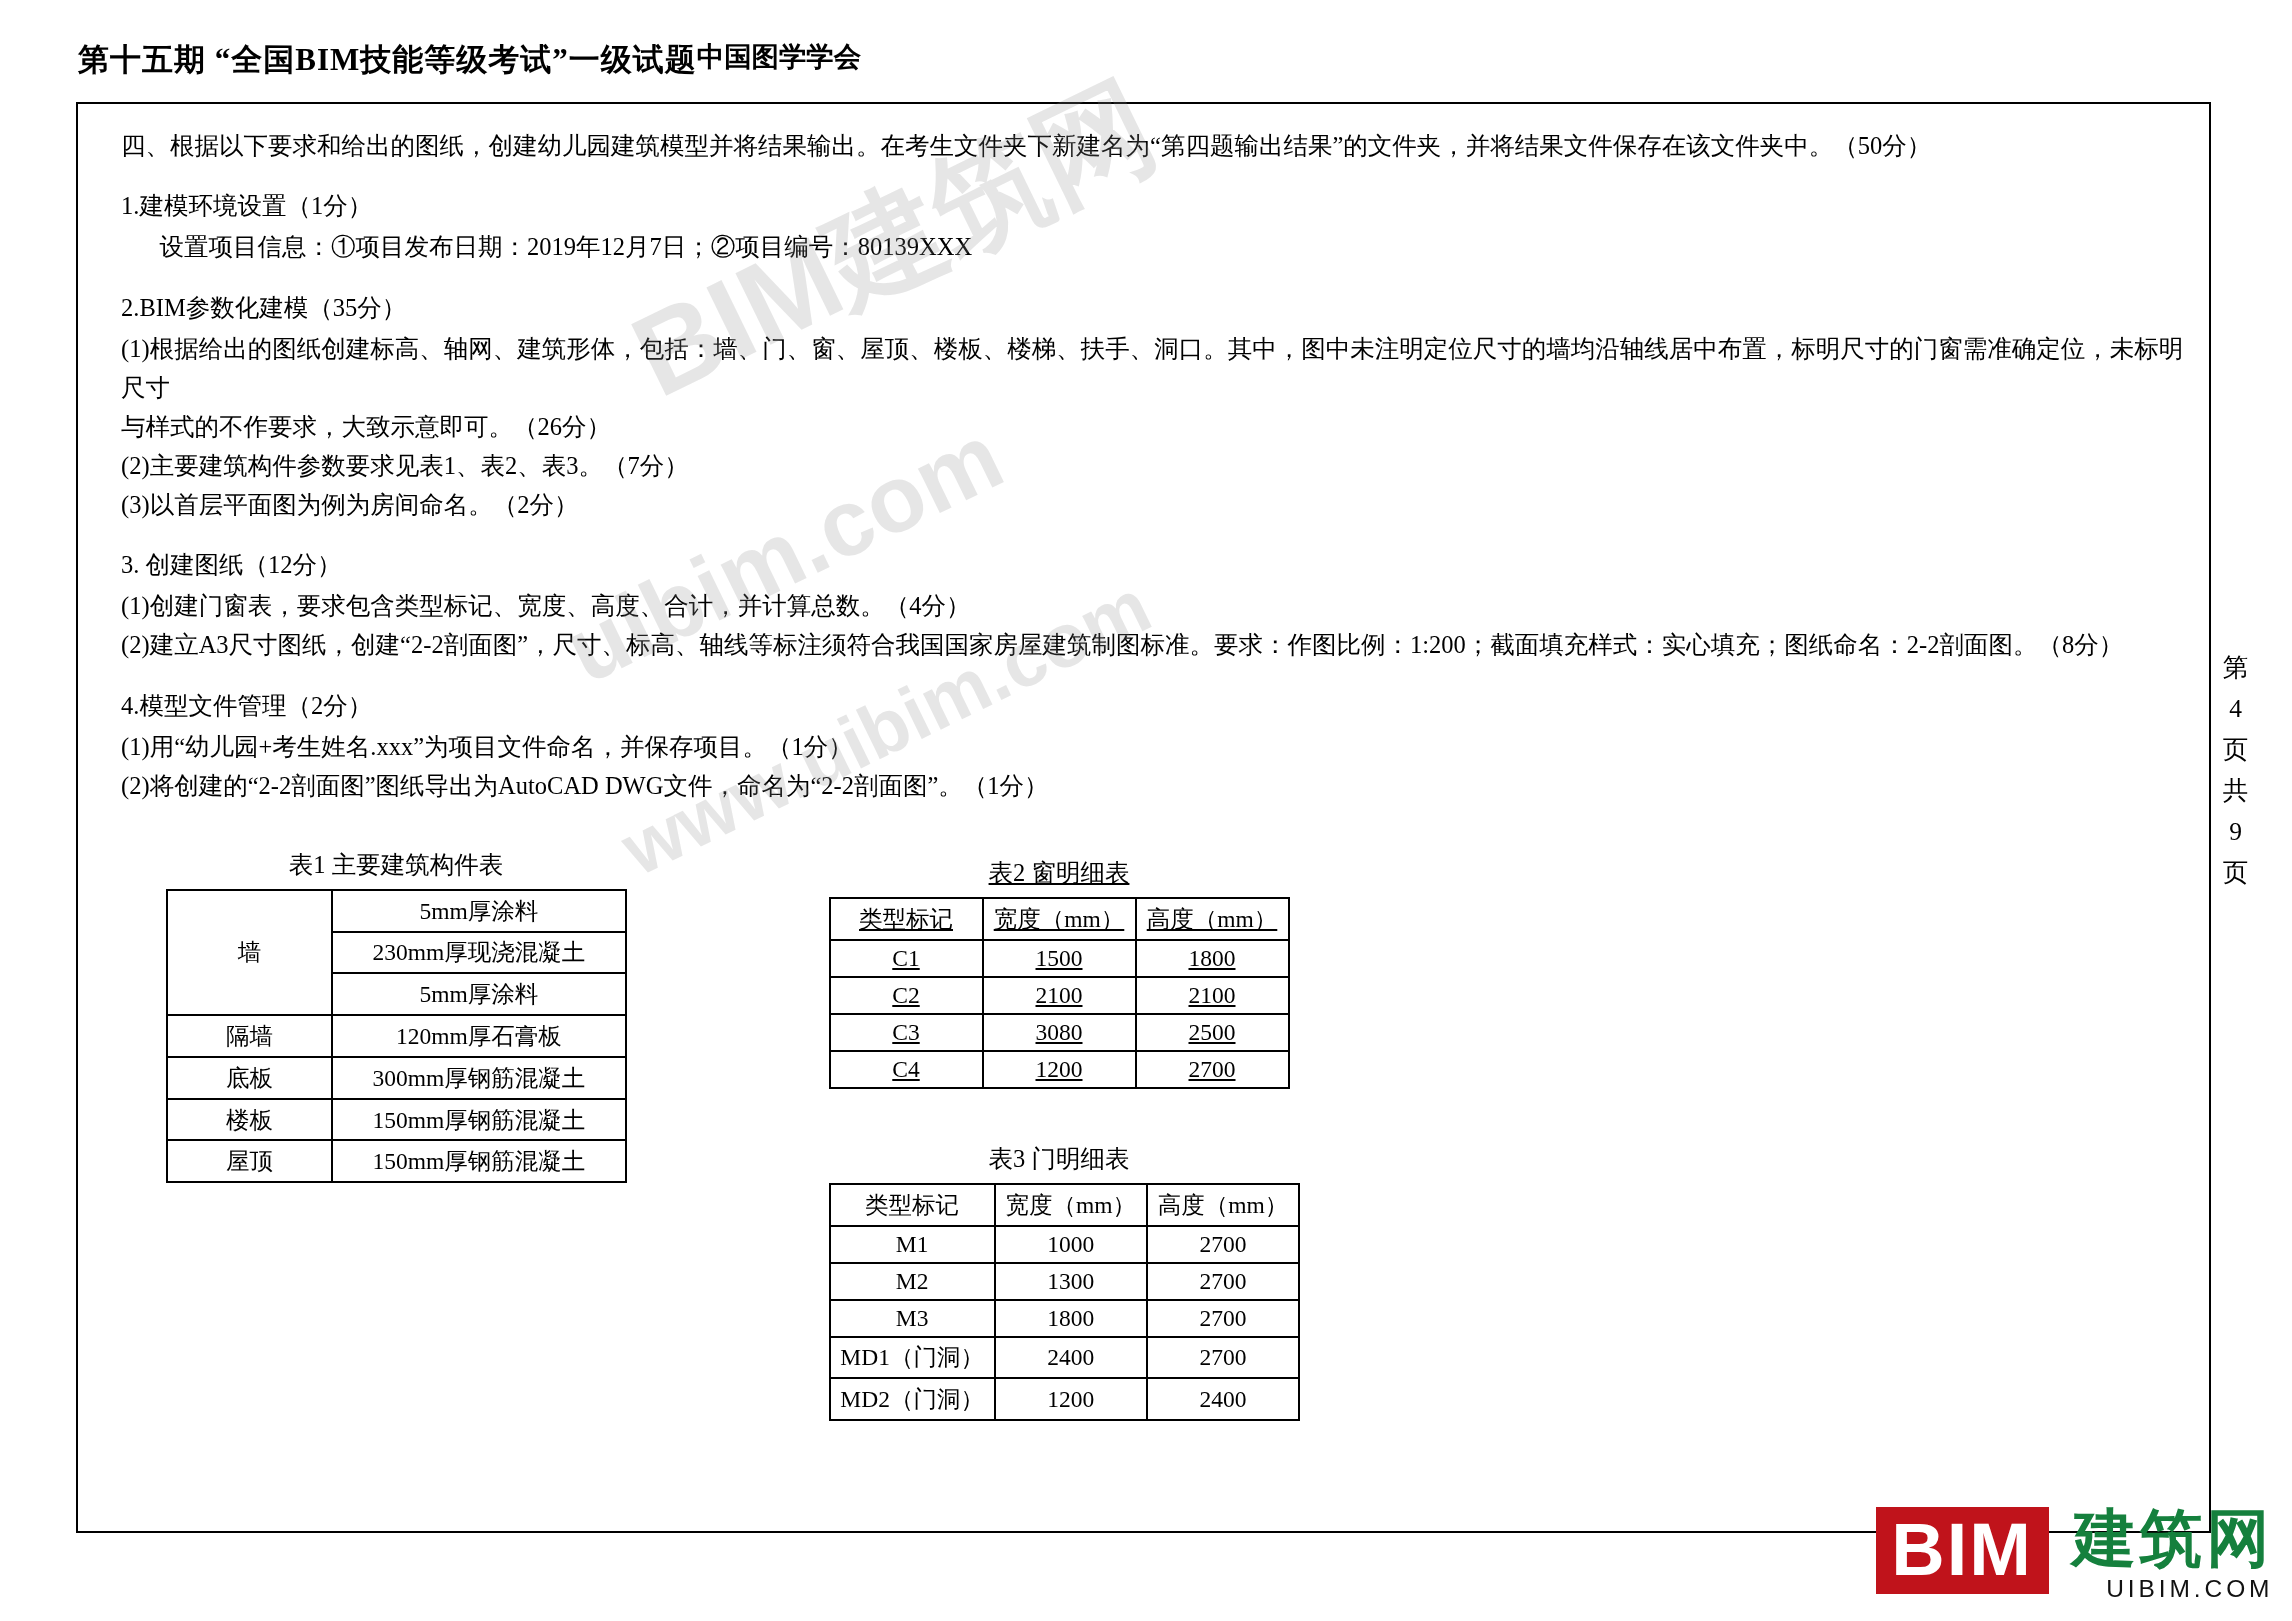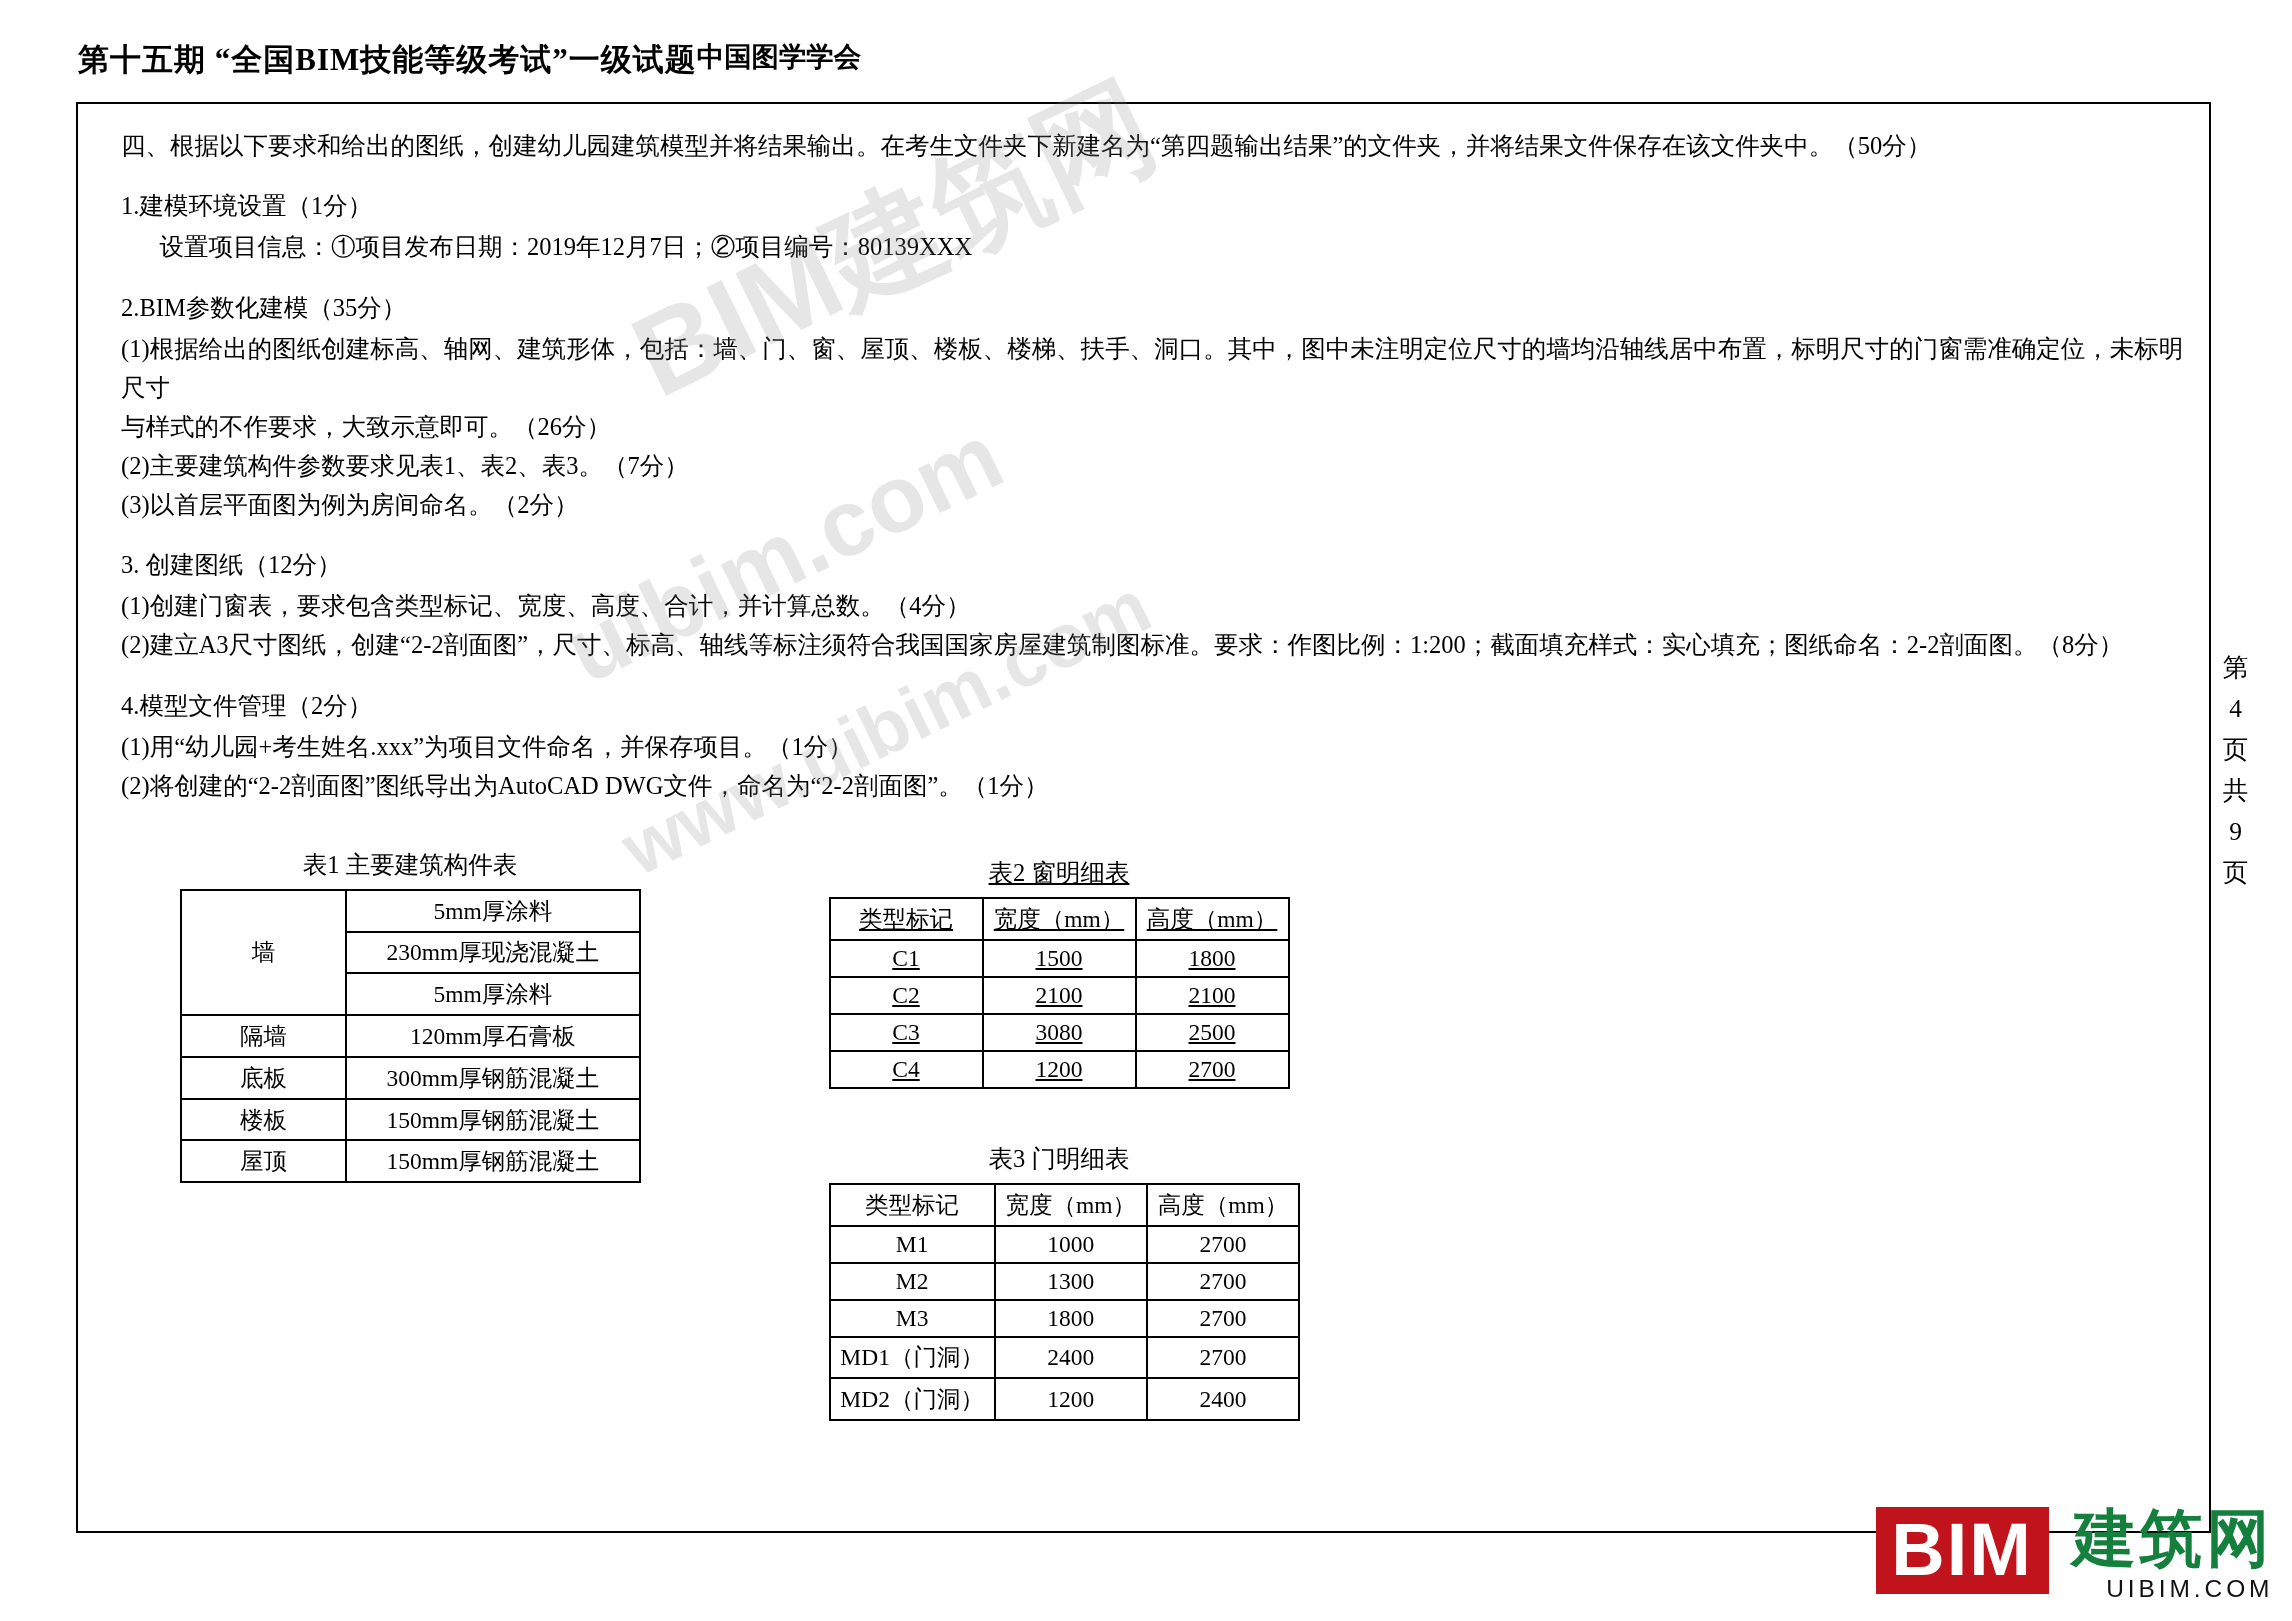--- a/index.html
+++ b/index.html
@@ -108,21 +108,21 @@
     padding: 3.9px 9.8px;
     font-weight: normal;
     white-space: nowrap;
     height: 37px;
     box-sizing: border-box;
   }
 
   
   .block-t1 {
     position: absolute;
-    left: 76px;
+    left: 62px;
     top: 0;
     width: 461px;
   }
   .block-t1 table.grid { width: 461px; }
   .block-t1 td.c1 { width: 167px; }
   .block-t1 td.c2 { width: 294px; }
 
   
   .block-t2 {
     position: absolute;

